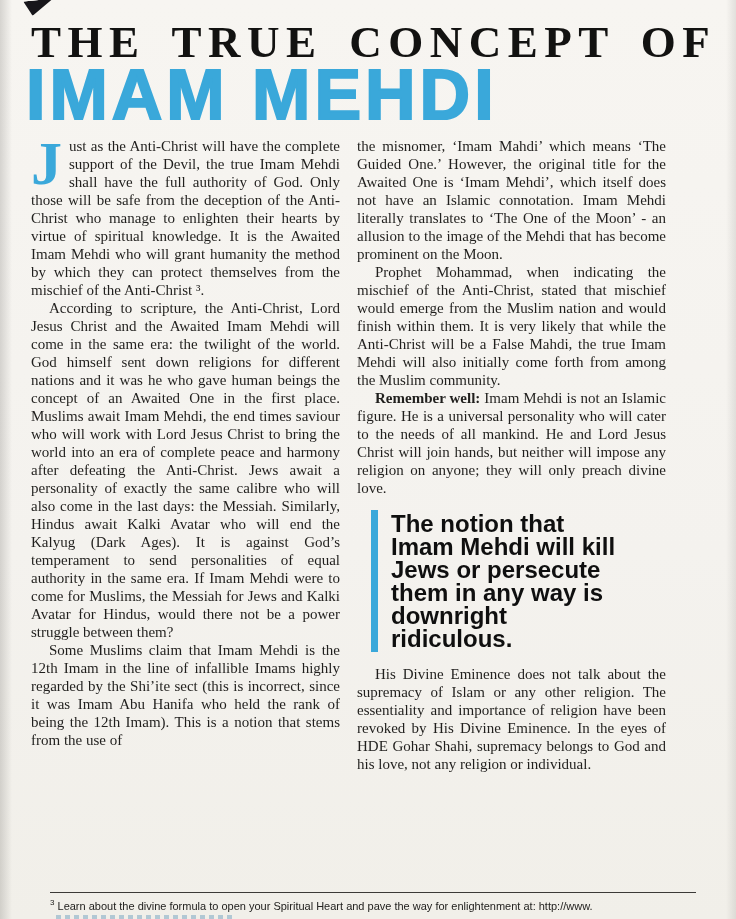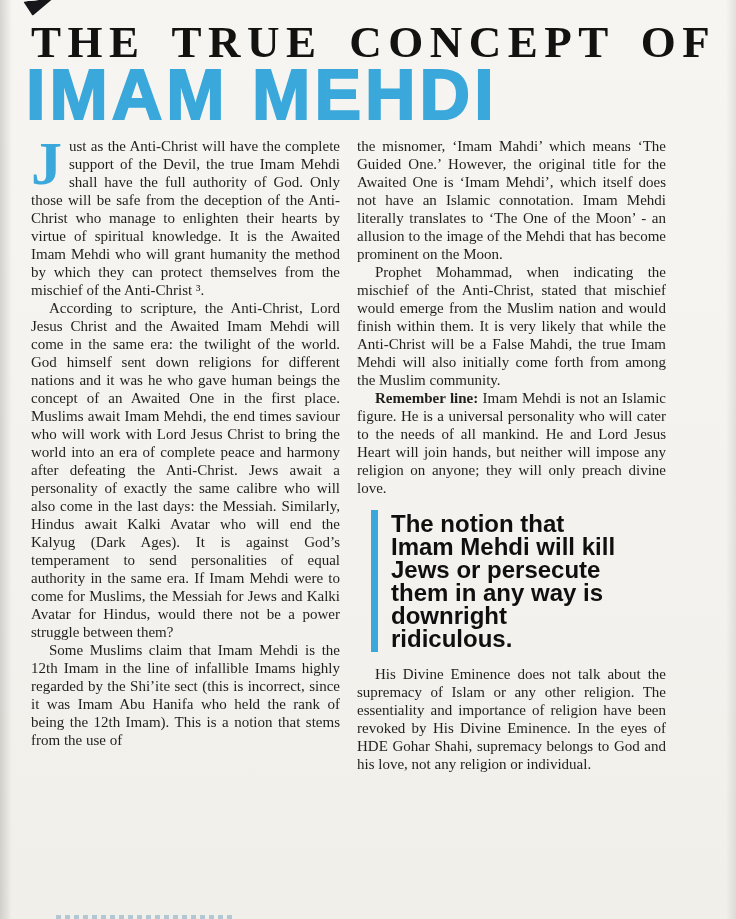--- a/index.html
+++ b/index.html
@@ -130,27 +130,31 @@
 
     <div class="col">
       <p><span class="dropcap">J</span><span>ust as the Anti-Christ will have the complete support of the Devil, the true Imam Mehdi shall have the full authority of God. Only those will be safe from the deception of the Anti-Christ who manage to enlighten their hearts by virtue of spiritual knowledge. It is the Awaited Imam Mehdi who will grant humanity the method by which they can protect themselves from the mischief of the Anti-Christ ³.</span></p>
       <p class="indent">According to scripture, the Anti-Christ, Lord Jesus Christ and the Awaited Imam Mehdi will come in the same era: the twilight of the world. God himself sent down religions for different nations and it was he who gave human beings the concept of an Awaited One in the first place. Muslims await Imam Mehdi, the end times saviour who will work with Lord Jesus Christ to bring the world into an era of complete peace and harmony after defeating the Anti-Christ. Jews await a personality of exactly the same calibre who will also come in the last days: the Messiah. Similarly, Hindus await Kalki Avatar who will end the Kalyug (Dark Ages). It is against God’s temperament to send personalities of equal authority in the same era. If Imam Mehdi were to come for Muslims, the Messiah for Jews and Kalki Avatar for Hindus, would there not be a power struggle between them?</p>
       <p class="indent">Some Muslims claim that Imam Mehdi is the 12th Imam in the line of infallible Imams highly regarded by the Shi’ite sect (this is incorrect, since it was Imam Abu Hanifa who held the rank of being the 12th Imam). This is a notion that stems from the use of</p>
     </div>
 
     <div class="col">
       <p>the misnomer, ‘Imam Mahdi’ which means ‘The Guided One.’ However, the original title for the Awaited One is ‘Imam Mehdi’, which itself does not have an Islamic connotation. Imam Mehdi literally translates to ‘The One of the Moon’ - an allusion to the image of the Mehdi that has become prominent on the Moon.</p>
       <p class="indent">Prophet Mohammad, when indicating the mischief of the Anti-Christ, stated that mischief would emerge from the Muslim nation and would finish within them. It is very likely that while the Anti-Christ will be a False Mahdi, the true Imam Mehdi will also initially come forth from among the Muslim community.</p>
-      <p class="indent"><span class="lead-bold">Remember line:</span><span> Imam Mehdi is not an Islamic figure. He is a universal personality who will cater to the needs of all mankind. He and Lord Jesus Heart will join hands, but neither will impose any religion on anyone; they will only preach divine love.</span></p>
+      <p class="indent"><span class="lead-bold">Remember well:</span><span> Imam Mehdi is not an Islamic figure. He is a universal personality who will cater to the needs of all mankind. He and Lord Jesus Christ will join hands, but neither will impose any religion on anyone; they will only preach divine love.</span></p>
 
       <aside class="pullquote">
         <span>The notion that Imam Mehdi will kill Jews or persecute them in any way is downright ridiculous.</span>
       </aside>
 
       <p class="indent">His Divine Eminence does not talk about the supremacy of Islam or any other religion. The essentiality and importance of religion have been revoked by His Divine Eminence. In the eyes of HDE Gohar Shahi, supremacy belongs to God and his love, not any religion or individual.</p>
     </div>
 
   </div>
 
+  <footer>
+    <sup>3</sup>
+    <span>Learn about the divine formula to open your Spiritual Heart and pave the way for enlightenment at: http://www.</span>
+  </footer>
 
   <div class="clipped-line"></div>
 
 </div>
 
 </body></html>

